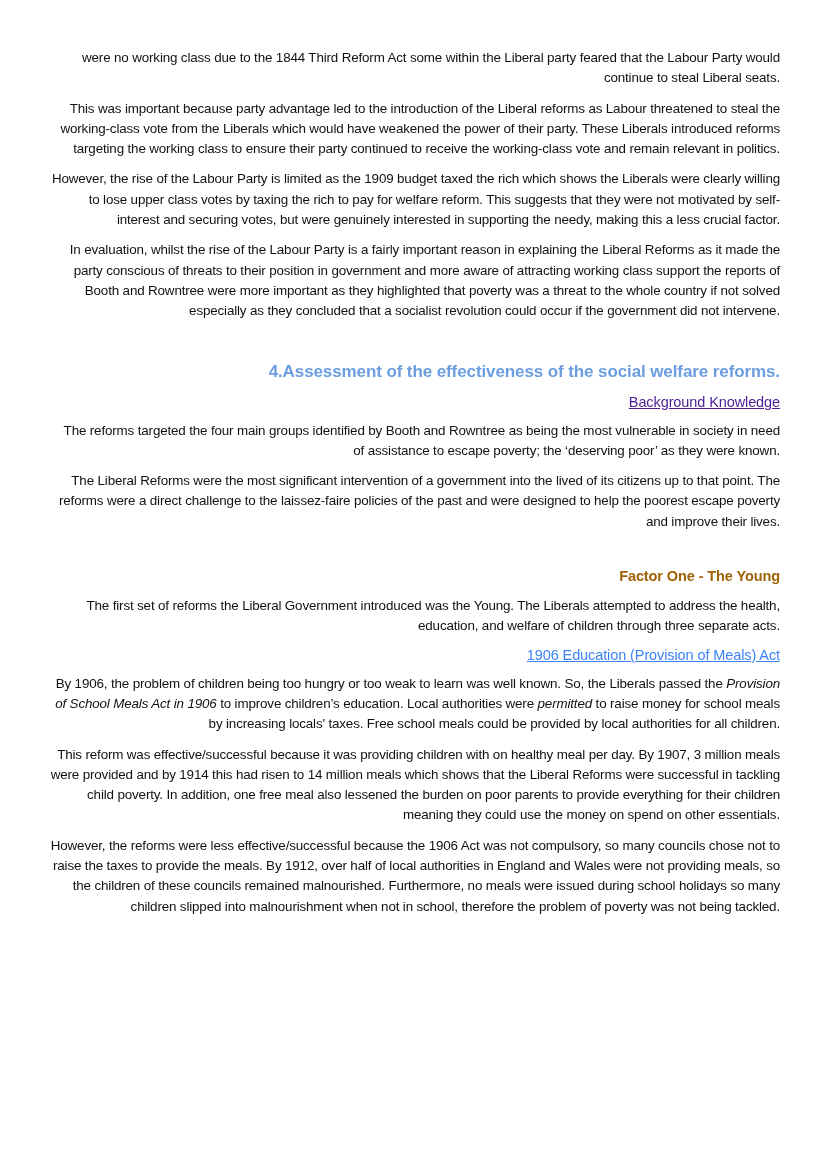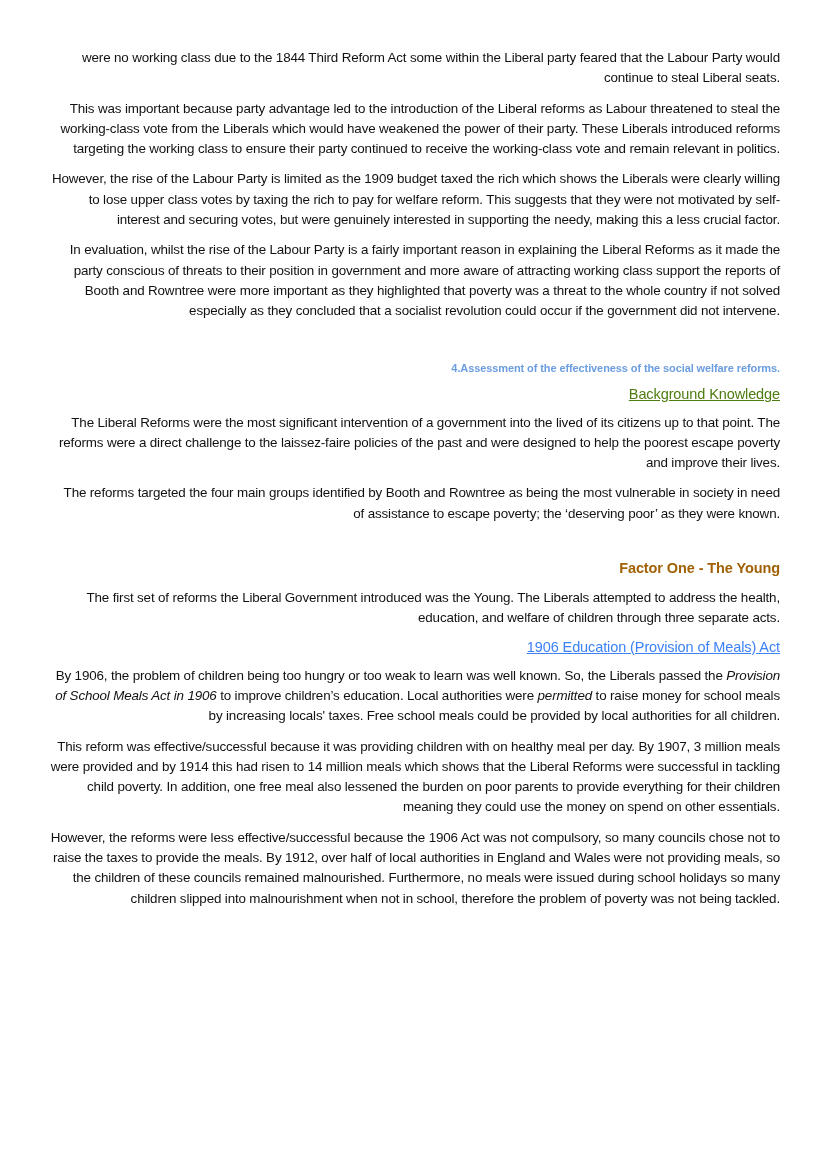--- a/index.html
+++ b/index.html
@@ -10,30 +10,30 @@
   }
   .page { position: absolute; left: 50px; top: 48px; width: 730px; text-align: right; }
   p {
     margin: 0 0 10px 0;
     font-size: 13.4px;
     line-height: 20.3px;
     letter-spacing: -0.15px;
   }
   .h4 {
     margin: 40px 0 12px 25px;
-    font-size: 11px;
+    font-size: 17px;
     font-weight: bold;
     color: #6b9de0;
     letter-spacing: -0.1px;
   }
   .h4 .num { display: inline-block; width: 25px; }
   .sub-u {
     margin: 0 0 11px 0;
     font-size: 14.5px;
-    color: #4d7c0f;
+    color: #4c1d95;
     text-decoration: underline;
     letter-spacing: -0.1px;
   }
   .factor {
     margin: 36px 0 12px 0;
     font-size: 14.5px;
     font-weight: bold;
     color: #a16207;
     letter-spacing: -0.1px;
   }
@@ -53,22 +53,22 @@
   <p>were no working class due to the 1844 Third Reform Act some within the Liberal party feared that the Labour Party would continue to steal Liberal seats.</p>
   <p>This was important because party advantage led to the introduction of the Liberal reforms as Labour threatened to steal the working-class vote from the Liberals which would have weakened the power of their party. These Liberals introduced reforms targeting the working class to ensure their party continued to receive the working-class vote and remain relevant in politics.</p>
   <p>However, the rise of the Labour Party is limited as the 1909 budget taxed the rich which shows the Liberals were clearly willing to lose upper class votes by taxing the rich to pay for welfare reform. This suggests that they were not motivated by self-interest and securing votes, but were genuinely interested in supporting the needy, making this a less crucial factor.</p>
   <p>In evaluation, whilst the rise of the Labour Party is a fairly important reason in explaining the Liberal Reforms as it made the party conscious of threats to their position in government and more aware of attracting working class support the reports of Booth and Rowntree were more important as they highlighted that poverty was a threat to the whole country if not solved especially as they concluded that a socialist revolution could occur if the government did not intervene.</p>
 
   <div class="h4">
     <span class="num">4.</span><span>Assessment of the effectiveness of the social welfare reforms.</span>
   </div>
 
   <div class="sub-u">Background Knowledge</div>
+  <p>The reforms targeted the four main groups identified by Booth and Rowntree as being the most vulnerable in society in need of assistance to escape poverty; the ‘deserving poor’ as they were known.</p>
   <p>The Liberal Reforms were the most significant intervention of a government into the lived of its citizens up to that point. The reforms were a direct challenge to the laissez-faire policies of the past and were designed to help the poorest escape poverty and improve their lives.</p>
-  <p>The reforms targeted the four main groups identified by Booth and Rowntree as being the most vulnerable in society in need of assistance to escape poverty; the ‘deserving poor’ as they were known.</p>
 
   <div class="factor">Factor One - The Young</div>
   <p>The first set of reforms the Liberal Government introduced was the Young. The Liberals attempted to address the health, education, and welfare of children through three separate acts.</p>
 
   <div class="act">1906 Education (Provision of Meals) Act</div>
   <p><span>By 1906, the problem of children being too hungry or too weak to learn was well known. So, the Liberals passed the </span><em>Provision of School Meals Act in 1906</em><span> to improve children’s education. Local authorities were </span><em>permitted</em><span> to raise money for school meals by increasing locals' taxes. Free school meals could be provided by local authorities for all children.</span></p>
   <p>This reform was effective/successful because it was providing children with on healthy meal per day. By 1907, 3 million meals were provided and by 1914 this had risen to 14 million meals which shows that the Liberal Reforms were successful in tackling child poverty. In addition, one free meal also lessened the burden on poor parents to provide everything for their children meaning they could use the money on spend on other essentials.</p>
   <p>However, the reforms were less effective/successful because the 1906 Act was not compulsory, so many councils chose not to raise the taxes to provide the meals. By 1912, over half of local authorities in England and Wales were not providing meals, so the children of these councils remained malnourished. Furthermore, no meals were issued during school holidays so many children slipped into malnourishment when not in school, therefore the problem of poverty was not being tackled.</p>
 </div>
 

